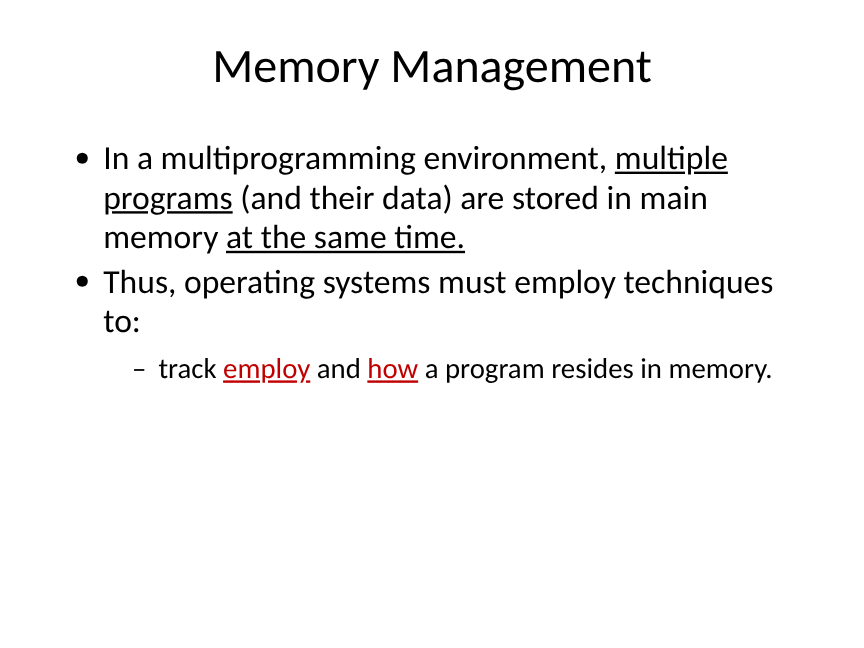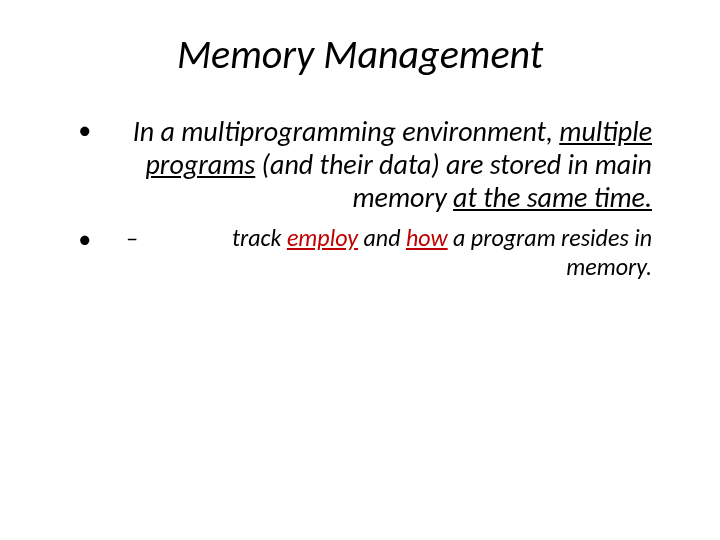--- a/index.html
+++ b/index.html
@@ -10,34 +10,32 @@
     background: #ffffff;
     font-family: Calibri, "Segoe UI", Arial, sans-serif;
     color: #000000;
   }
   .slide {
     box-sizing: border-box;
     width: 720px;
     height: 440px;
     padding: 24px 40px 30px 40px;
     position: relative;
-    font-style: italic;
   }
   .title {
     text-align: center;
     font-size: 40px;
     font-weight: 400;
     margin: 6px 0 36px 0;
     letter-spacing: 0px;
   }
   ul.level1 {
     list-style: none;
-    margin: 16px;
+    margin: 0;
     padding: 0 12px 0 22px;
-    text-align: right;
   }
   ul.level1 > li {
     position: relative;
     font-size: 28px;
     line-height: 1.18;
     margin-bottom: 4px;
     padding-left: 24px;
   }
   ul.level1 > li::before {
     content: "•";
@@ -75,20 +73,21 @@
 
 <div class="slide">
 
   <h1 class="title">Memory Management</h1>
 
   <ul class="level1">
     <li>
       <span>In a multiprogramming environment, </span><span class="u">multiple programs</span><span> (and their data) are stored in main memory </span><span class="u">at the same time.</span><span></span>
     </li>
     <li>
+      <span>Thus, operating systems must employ techniques to:</span>
       <ul class="level2">
         <li>
           <span>track </span><span class="u r">employ</span><span> and </span><span class="u r">how</span><span> a program resides in memory.</span>
         </li>
       </ul>
     </li>
   </ul>
 
 </div>
 

